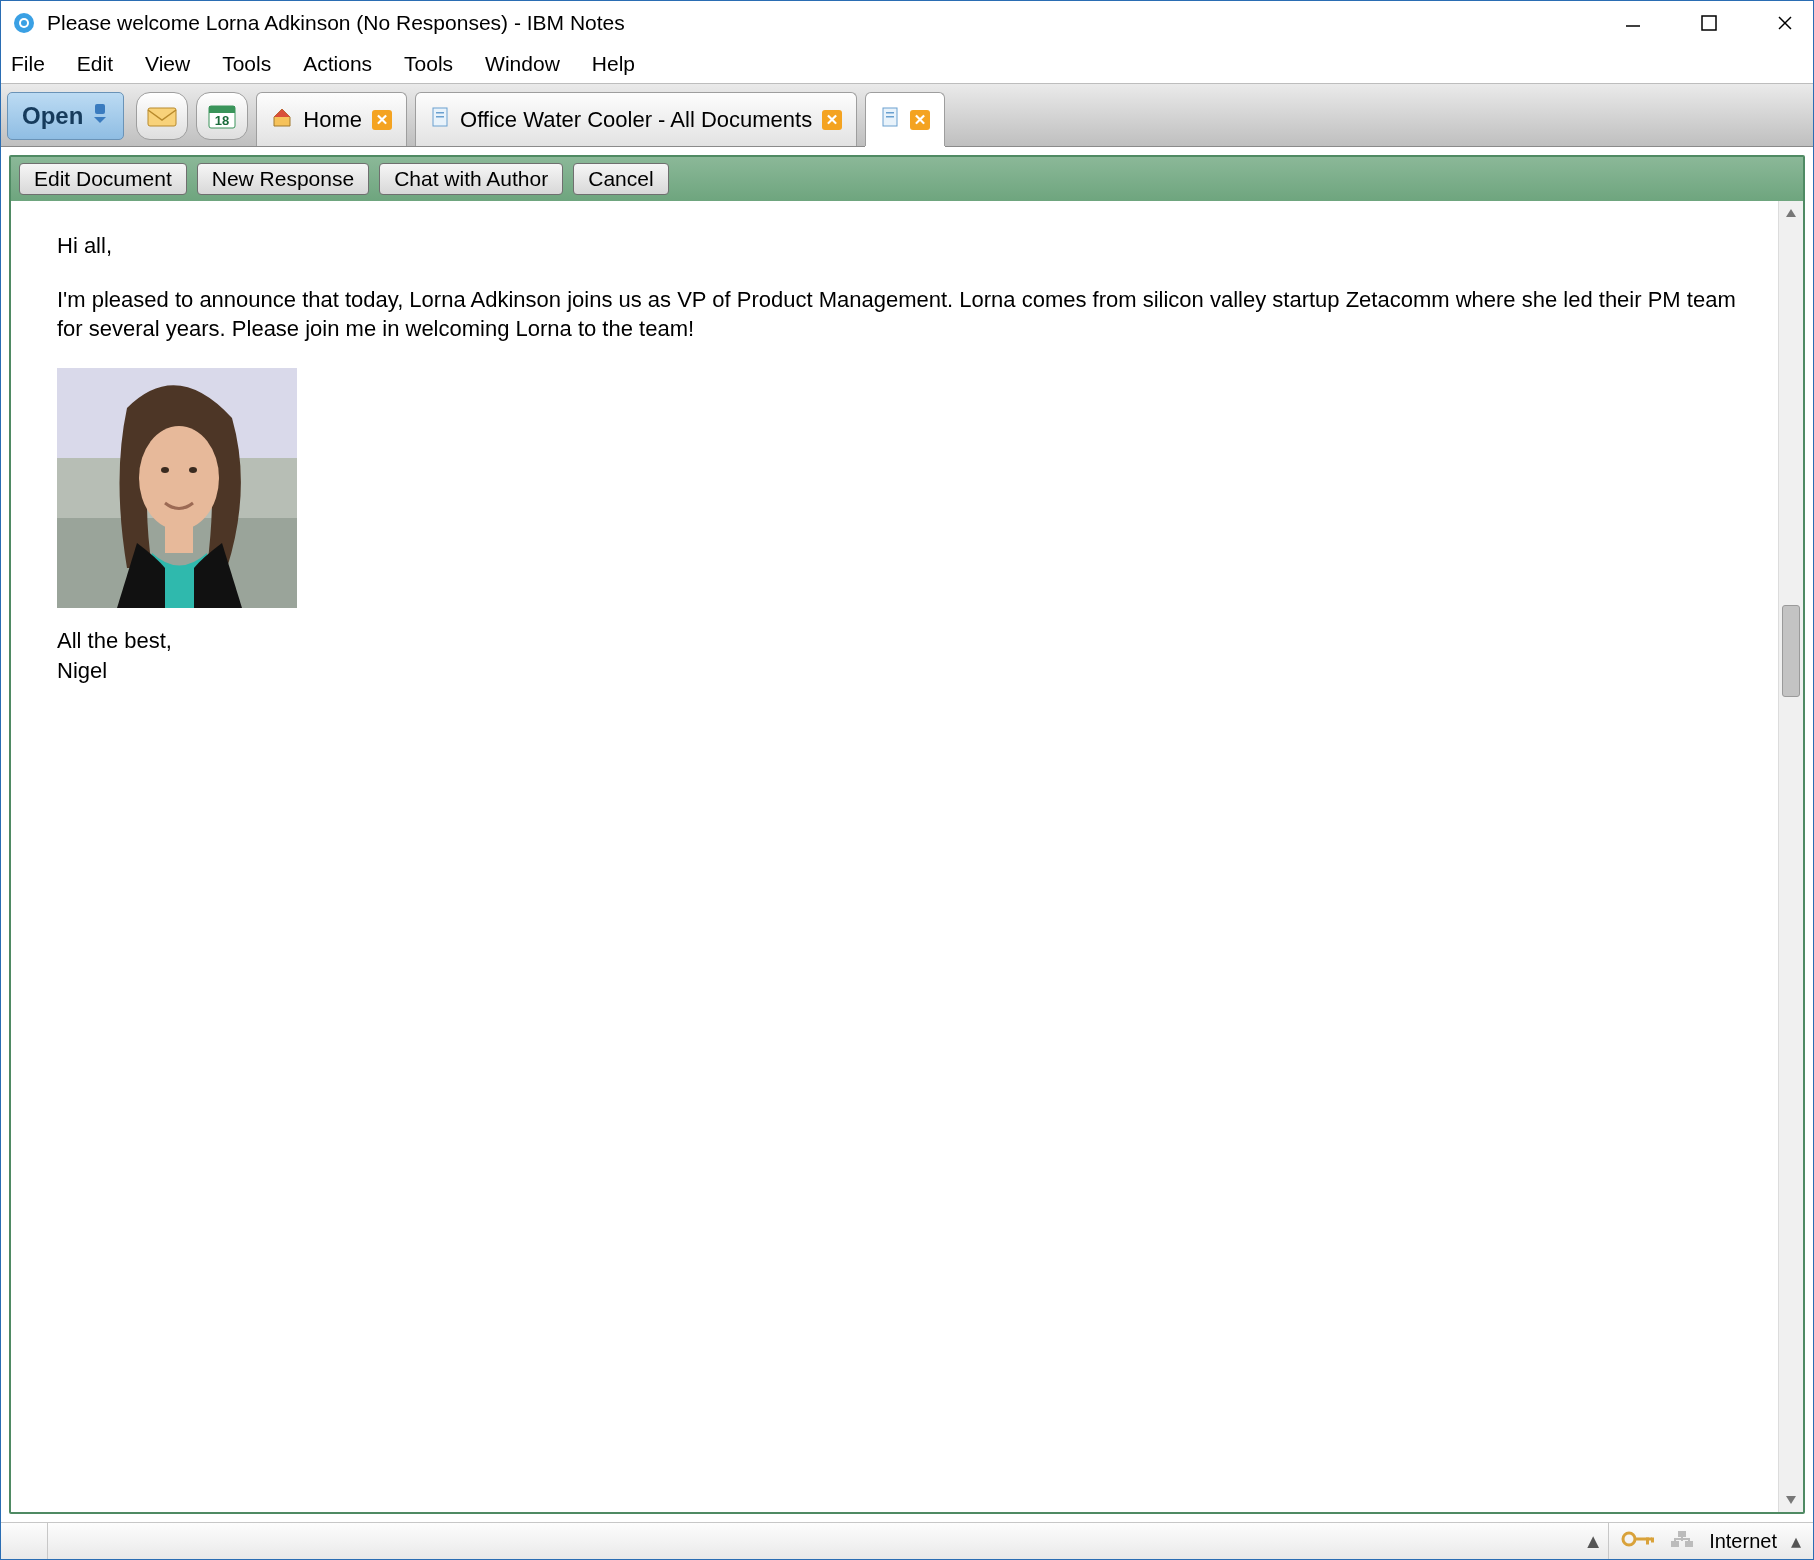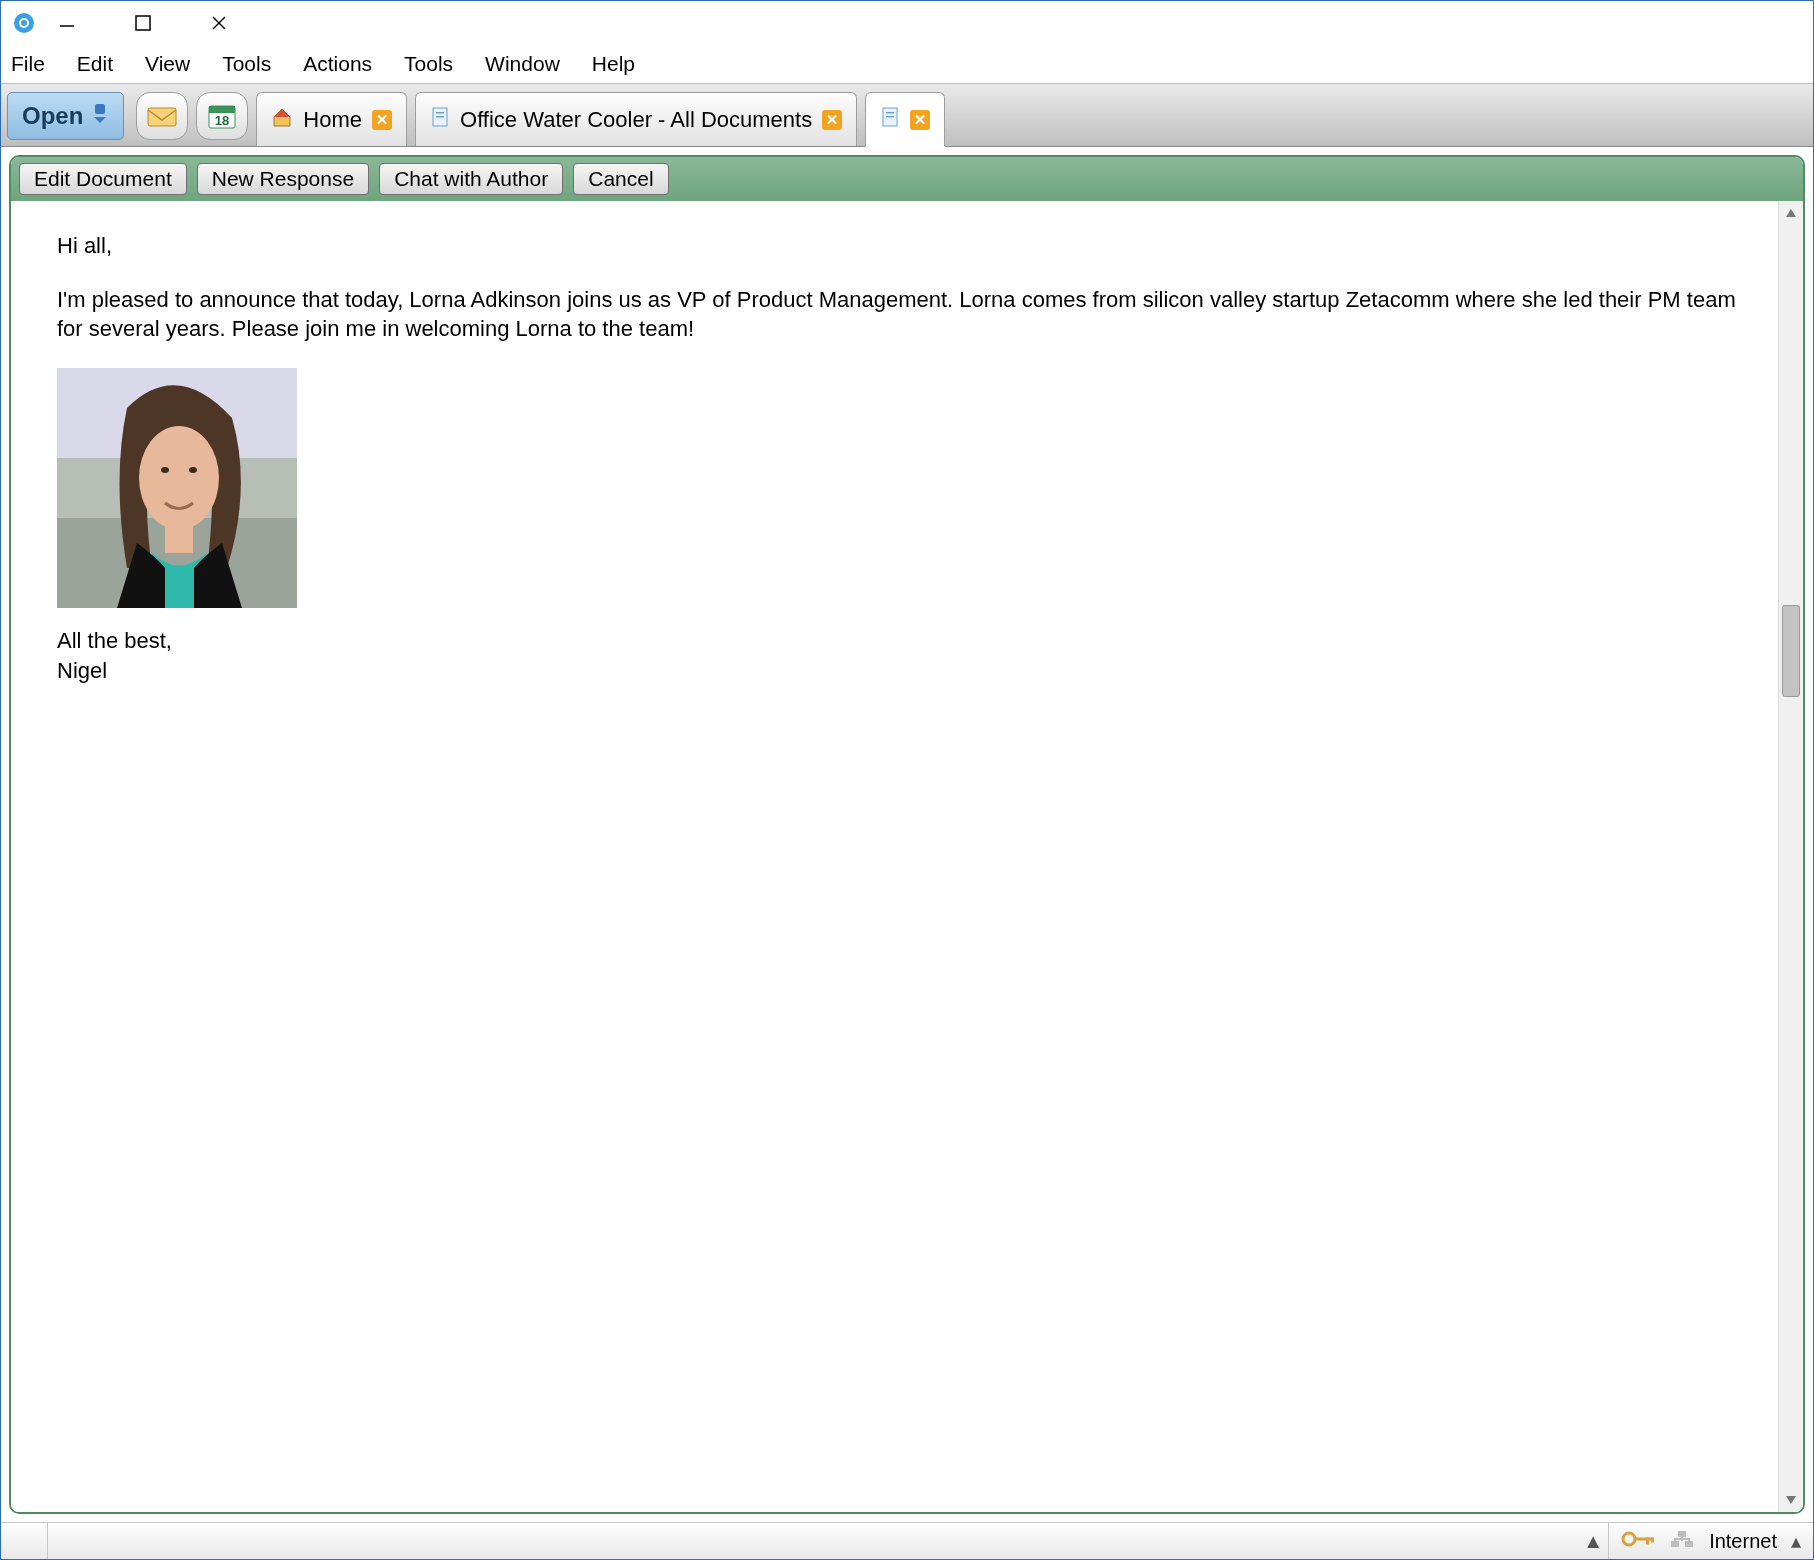--- a/index.html
+++ b/index.html
@@ -113,21 +113,21 @@
   
   .workspace{
     flex:1;display:flex;flex-direction:column;
     background:#fff;
     overflow:hidden;
   }
   .outer-border{
     margin:8px;
     flex:1;display:flex;flex-direction:column;
     border:2px solid var(--green-border);
-    border-radius:10px;
+    border-radius:2px;
     overflow:hidden;
   }
 
   
   .actionbar{
     display:flex;align-items:center;gap:10px;
     padding:6px 8px;
     background:linear-gradient(to bottom,var(--green-actionbar-a),var(--green-actionbar-b));
   }
   .action-btn{
@@ -221,20 +221,21 @@
 <body>
 
 <div class="titlebar">
   <span class="app-icon">
     <svg width="24" height="24" viewBox="0 0 24 24">
       <circle cx="12" cy="12" r="10" fill="#3aa0e4"></circle>
       <circle cx="12" cy="12" r="5" fill="#fff"></circle>
       <circle cx="12" cy="12" r="3" fill="#3aa0e4"></circle>
     </svg>
   </span>
+  <div class="title">Please welcome Lorna Adkinson (No Responses) - IBM Notes</div>
   <div class="win-controls">
     <div class="win-btn">
       <svg width="18" height="18">
           <line x1="2" y1="12" x2="16" y2="12" stroke="#000" stroke-width="1.5"></line>
         </svg>
     </div>
     <div class="win-btn">
       <svg width="18" height="18">
           <rect x="2" y="2" width="14" height="14" fill="none" stroke="#000" stroke-width="1.5"></rect>
         </svg>

